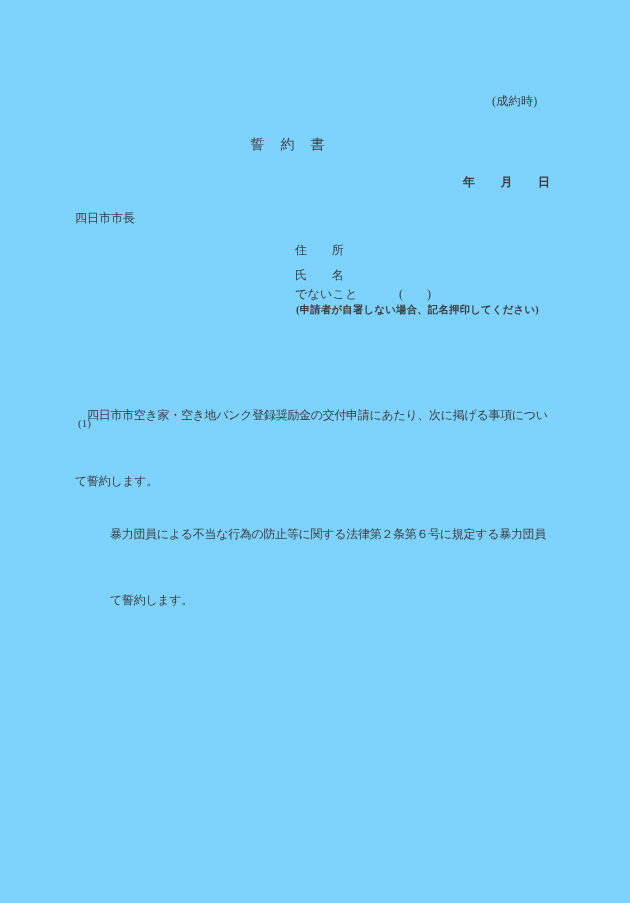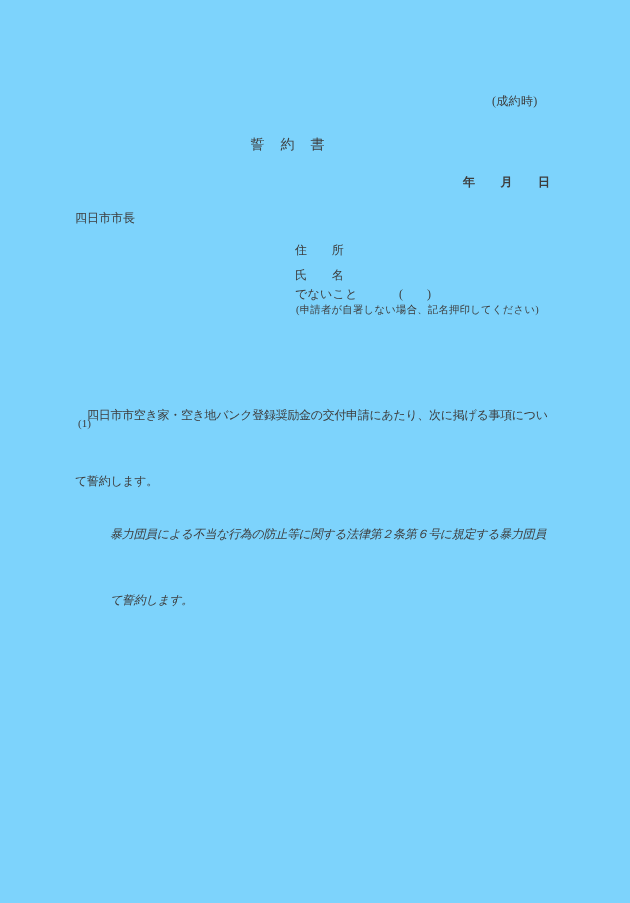--- a/index.html
+++ b/index.html
@@ -19,32 +19,32 @@
   .corner-note   { top: 95px;  left: 492px; font-size: 12px; letter-spacing: 0.3px; }
   .doc-title     { top: 138px; left: 0; width: 576px; text-align: center;
                    font-size: 14px; letter-spacing: 1px; }
   .date-line     { top: 176px; left: 463px; font-size: 12px; letter-spacing: 0.5px; font-weight: bold; }
   .addressee     { top: 212px; left: 75px;  font-size: 12px; }
 
   .sig-addr      { top: 244px; left: 295px; font-size: 12px; letter-spacing: 0.25px; }
   .sig-name      { top: 269px; left: 295px; font-size: 12px; letter-spacing: 0.25px; }
   .sig-phone     { top: 288px; left: 295px; font-size: 12px; letter-spacing: 0.25px; }
   .sig-parens    { top: 288px; left: 399px; font-size: 12px; }
-  .sig-note      { top: 305px; left: 296px; font-size: 10.3px; letter-spacing: 0.3px; }
+  .sig-note      { top: 305px; left: 296px; font-size: 10.3px; letter-spacing: 0.3px; font-weight: bold; }
 
   .body-par      { top: 360px; left: 75px; width: 482px;
                    font-size: 12px; letter-spacing: -0.3px; line-height: 22px; }
   .body-par .line { white-space: pre; }
   .body-par .line.first { text-indent: 1em; }
 
   .clause        { top: 413px; left: 75px; width: 482px; line-height: 22px; }
   .clause-num    { position: absolute; left: 3px; top: 5px;
                    font-size: 11px; line-height: 1; white-space: pre; }
   .clause-text   { margin-left: 35px; font-size: 12px; letter-spacing: -0.3px; }
-  .clause-text .line { white-space: pre; font-style: italic; }
+  .clause-text .line { white-space: pre; }
 </style>
 </head>
 <body>
 
 <div class="page">
 
   <div class="abs corner-note">(成約時)</div>
 
   <div class="abs doc-title">誓　約　書</div>
 

